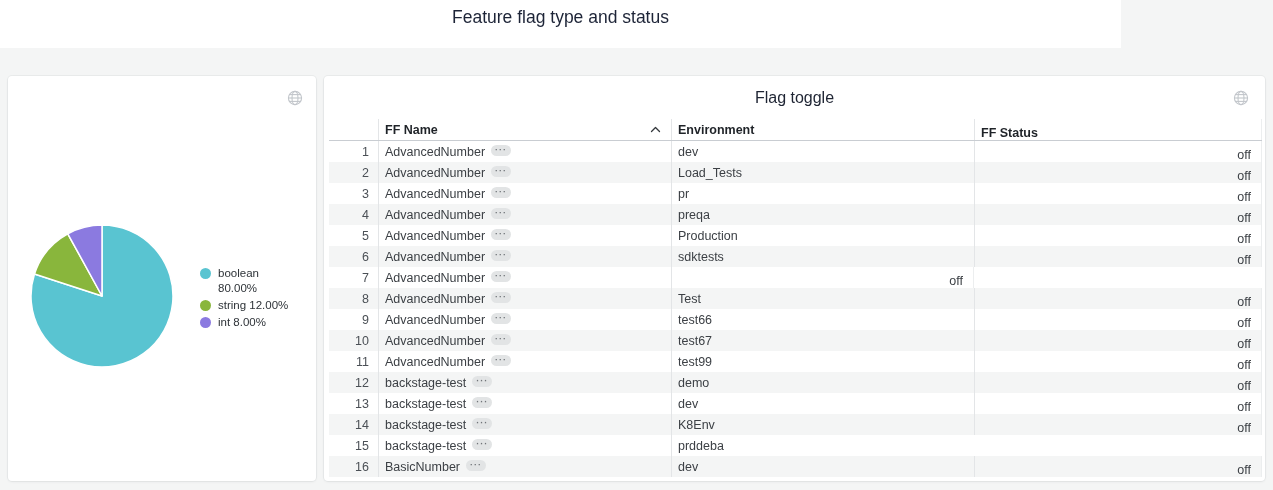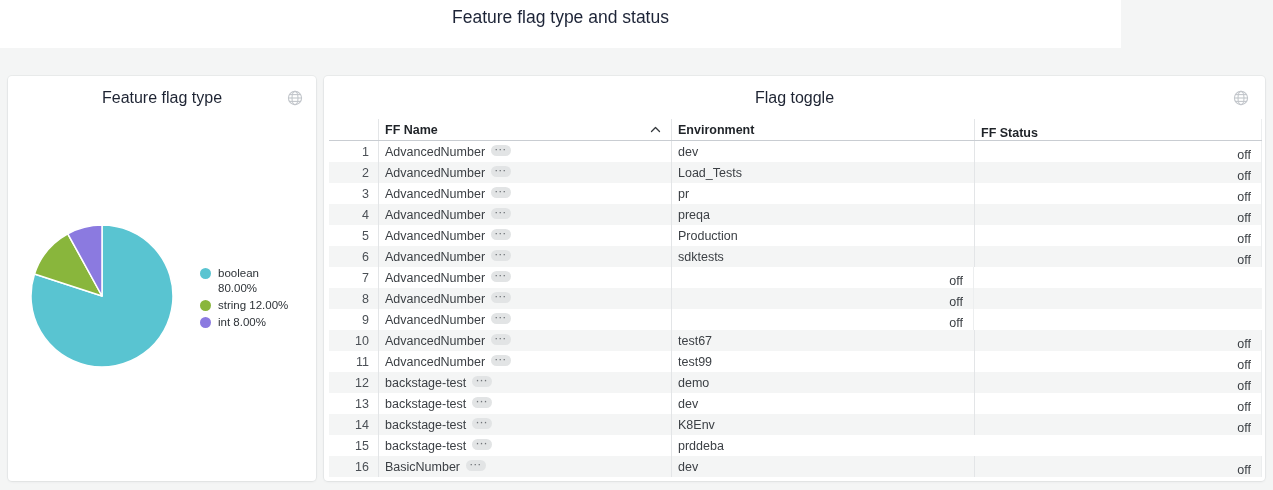--- a/index.html
+++ b/index.html
@@ -67,21 +67,20 @@
   }
 </style>
 </head>
 <body>
 
 <div class="topbar">
   <div class="dash-title">Feature flag type and status</div>
 </div>
 
 <div class="panel panel-pie">
-  <div class="panel-title">Feature flag type</div>
   <span class="globe">
     <svg width="16" height="16" viewBox="0 0 16 16" fill="none" stroke="#c2c6cb" stroke-width="1.1">
       <circle cx="8" cy="8" r="6.6"></circle>
       <ellipse cx="8" cy="8" rx="3" ry="6.6"></ellipse>
       <line x1="1.4" y1="8" x2="14.6" y2="8"></line>
       <line x1="2.3" y1="4.6" x2="13.7" y2="4.6"></line>
       <line x1="2.3" y1="11.4" x2="13.7" y2="11.4"></line>
     </svg>
   </span>
   <svg class="pie-svg" id="pie-svg" width="148" height="148" viewBox="0 0 148 148">
@@ -205,28 +204,30 @@
             <span class="pill">···</span>
           </div>
           <div class="c-status">off</div>
         </div>
         <div class="trow">
           <div class="c-num">8</div>
           <div class="c-name">
             <span>AdvancedNumber</span>
             <span class="pill">···</span>
           </div>
+          <div class="c-env">Test</div>
           <div class="c-status">off</div>
         </div>
         <div class="trow">
           <div class="c-num">9</div>
           <div class="c-name">
             <span>AdvancedNumber</span>
             <span class="pill">···</span>
           </div>
+          <div class="c-env">test66</div>
           <div class="c-status">off</div>
         </div>
         <div class="trow">
           <div class="c-num">10</div>
           <div class="c-name">
             <span>AdvancedNumber</span>
             <span class="pill">···</span>
           </div>
           <div class="c-env">test67</div>
           <div class="c-status">off</div>

